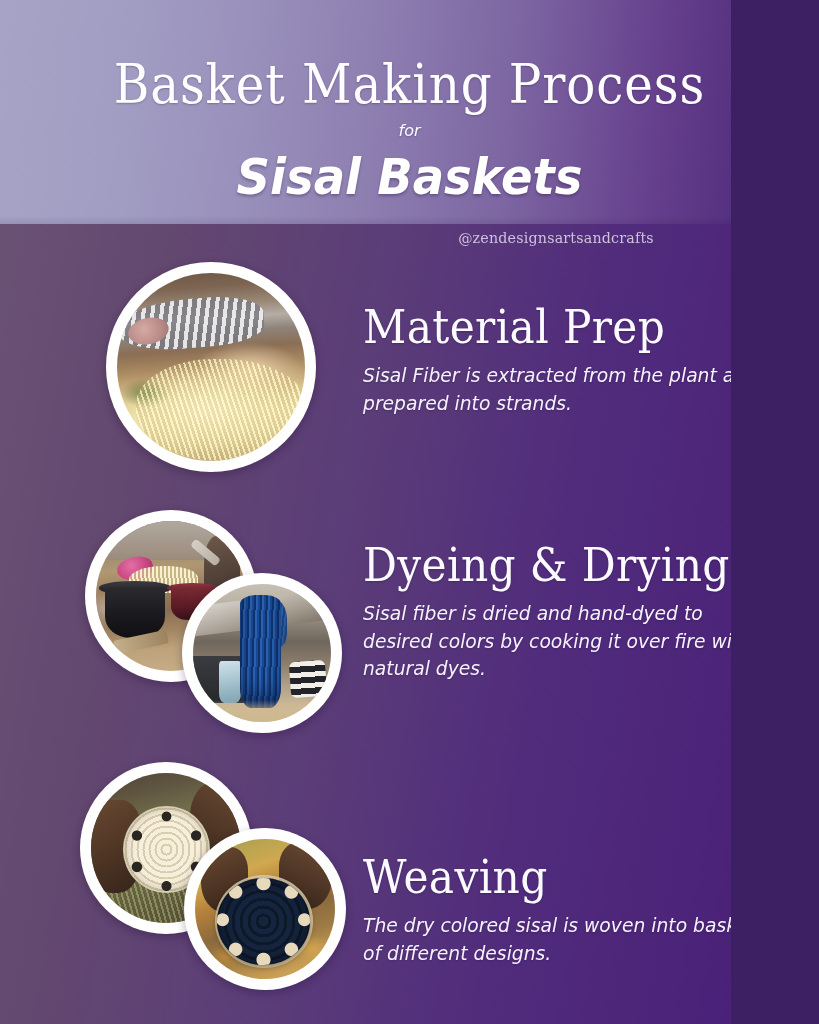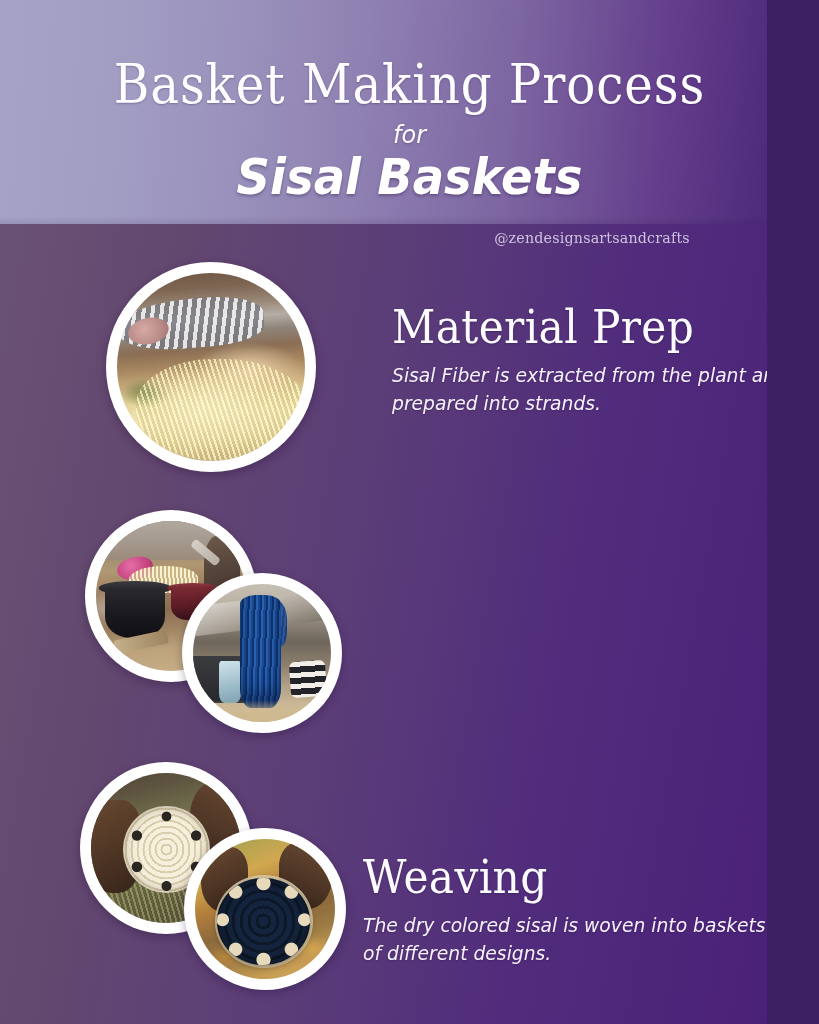--- a/index.html
+++ b/index.html
@@ -10,21 +10,20 @@
   body {
     font-family: "DejaVu Sans", sans-serif;
   }
 
   .poster {
     position: relative;
     width: 731px;
     height: 1024px;
     overflow: hidden;
     background: linear-gradient(100deg, #6b5476 0%, #63486f 22%, #5b3d78 48%, #512c7c 72%, #4a2178 100%);
-    padding-left: 36px;
   }
 
   
   .header-band {
     position: absolute;
     left: 0; top: 0;
     width: 819px;
     height: 224px;
     background: linear-gradient(95deg,
         #a6a3c6 0%,
@@ -59,21 +58,21 @@
     transform: scaleX(0.88);
   }
   .title-for {
     position: absolute;
     left: 0; top: 121px;
     width: 819px;
     text-align: center;
     font-family: "DejaVu Sans", sans-serif;
     font-style: italic;
     font-weight: 400;
-    font-size: 24px;
+    font-size: 16px;
     color: #fdfcff;
     text-shadow: 0 1px 2px rgba(40,20,70,0.30);
   }
   .title-sub {
     position: absolute;
     left: 0; top: 148px;
     width: 819px;
     text-align: center;
     font-family: "DejaVu Sans", sans-serif;
     font-style: italic;
@@ -425,21 +424,21 @@
 
     <div class="pic" style="left:106px; top:0px; width:210px; height:210px;">
       <div class="inner">
         <div class="ph ph-fiber">
           <div class="pink"></div>
           <div class="grass"></div>
         </div>
       </div>
     </div>
 
-    <div class="step-text" style="top:42px;margin-left:29px;">
+    <div class="step-text" style="top:42px;">
       <div class="step-heading">Material Prep</div>
       <div class="step-body">Sisal Fiber is extracted from the plant and prepared into strands.</div>
     </div>
   </div>
 
   <div class="step" style="top:508px; height:230px;">
 
     <div class="pic" style="left:85px; top:2px; width:172px; height:172px;">
       <div class="inner">
         <div class="ph ph-pot">
@@ -465,20 +464,24 @@
           <div class="darkwall"></div>
           <div class="lightcloth"></div>
           <div class="stripes"></div>
           <div class="hang2"></div>
           <div class="hang"></div>
           <div class="ground"></div>
         </div>
       </div>
     </div>
 
+    <div class="step-text" style="top:34px;">
+      <div class="step-heading">Dyeing &amp; Drying</div>
+      <div class="step-body">Sisal fiber is dried and hand-dyed to desired colors by cooking it over fire with natural dyes.</div>
+    </div>
   </div>
 
   <div class="step" style="top:762px; height:230px;">
 
     <div class="pic" style="left:80px; top:0px; width:172px; height:172px;">
       <div class="inner">
         <div class="ph ph-weave1">
           <div class="grass2"></div>
           <div class="hand-l"></div>
           <div class="hand-r"></div>

